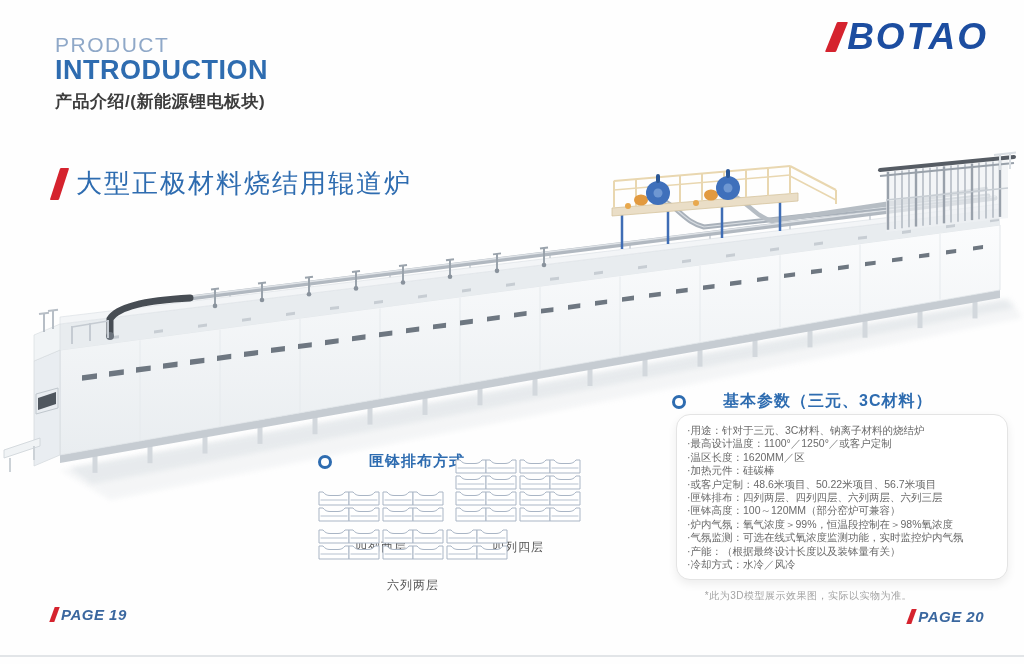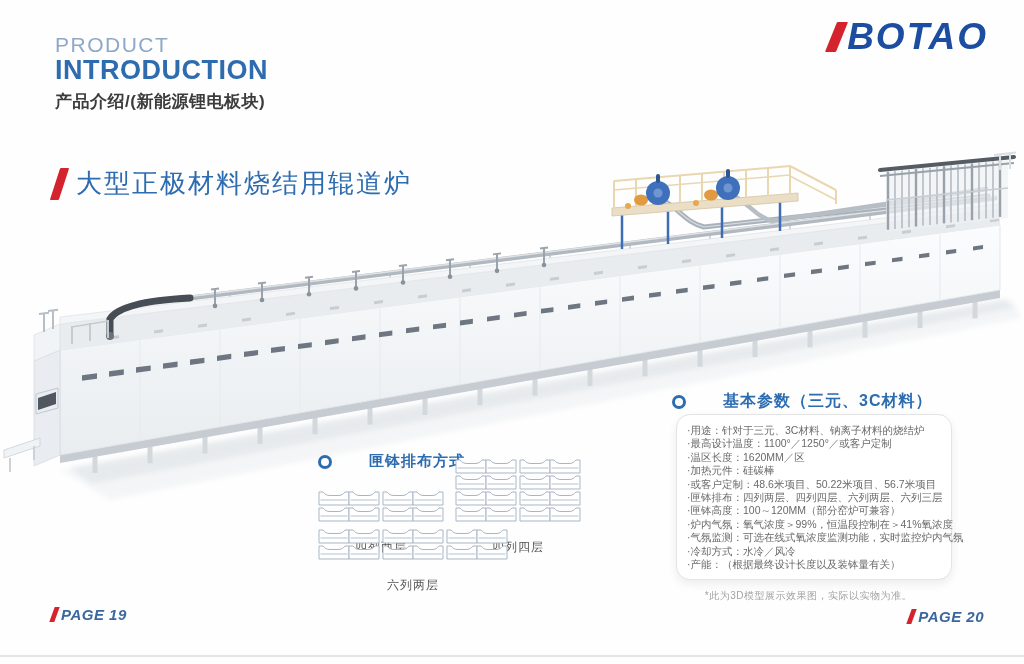--- a/index.html
+++ b/index.html
@@ -22,21 +22,21 @@
   
   .sec-head{position:absolute;display:flex;align-items:center;z-index:3;gap:29px;}
   .ring{display:inline-block;width:8px;height:8px;border:3px solid #2e6cb0;border-radius:50%;margin-right:8px;background:#fff;}
   .sec-title{font-size:15px;font-weight:800;color:#2e6cb0;letter-spacing:1px;}
   .params-title{font-size:16px;}
   
   .arr{position:absolute;z-index:3;text-align:center;}
   .arr svg{display:block;margin:0 auto;}
   .arr-label{font-size:12px;color:#555;margin-top:17px;letter-spacing:1px;}
   
-  .pbox{position:absolute;left:676px;top:414px;width:276px;height:166px;box-sizing:border-box;
+  .pbox{position:absolute;left:676px;top:414px;width:332px;height:166px;box-sizing:border-box;
         background:#ffffff;border:1px solid #e4e4e4;border-radius:14px;
         box-shadow:0 4px 10px rgba(0,0,0,.07);padding:9px 10px;z-index:3;}
   .pbox ul{list-style:none;margin:0;padding:0;}
   .pbox li{font-size:10.5px;line-height:13.4px;color:#6a6a6a;white-space:nowrap;letter-spacing:0;}
   
   .footnote{position:absolute;right:112px;top:589px;font-size:10px;color:#a3a3a3;z-index:3;letter-spacing:.5px;}
   .page-num{position:absolute;display:flex;align-items:center;font-size:15px;font-weight:800;font-style:italic;color:#3a679f;z-index:3;letter-spacing:.5px;}
   .page-num.left{left:52px;top:606px;}
   .page-num.right{right:40px;top:608px;}
   .pn-slash{display:inline-block;width:5px;height:15px;background:#d5232e;transform:skewX(-20deg);margin-right:4px;}
@@ -443,24 +443,24 @@
   </div>
   <div class="pbox">
     <ul>
         <li>·用途：针对于三元、3C材料、钠离子材料的烧结炉</li>
         <li>·最高设计温度：1100°／1250°／或客户定制</li>
         <li>·温区长度：1620MM／区</li>
         <li>·加热元件：硅碳棒</li>
         <li>·或客户定制：48.6米项目、50.22米项目、56.7米项目</li>
         <li>·匣钵排布：四列两层、四列四层、六列两层、六列三层</li>
         <li>·匣钵高度：100～120MM（部分窑炉可兼容）</li>
-        <li>·炉内气氛：氧气浓度＞99%，恒温段控制在＞41%氧浓度</li>
+        <li>·炉内气氛：氧气浓度＞99%，恒温段控制在＞98%氧浓度</li>
         <li>·气氛监测：可选在线式氧浓度监测功能，实时监控炉内气氛</li>
+        <li>·产能：（根据最终设计长度以及装钵量有关）</li>
         <li>·冷却方式：水冷／风冷</li>
-        <li>·产能：（根据最终设计长度以及装钵量有关）</li>
       </ul>
   </div>
 
   <div class="footnote">*此为3D模型展示效果图，实际以实物为准。</div>
   <div class="page-num left">
     <span class="pn-slash"></span>
     <span>PAGE 19</span>
   </div>
   <div class="page-num right">
     <span class="pn-slash"></span>

